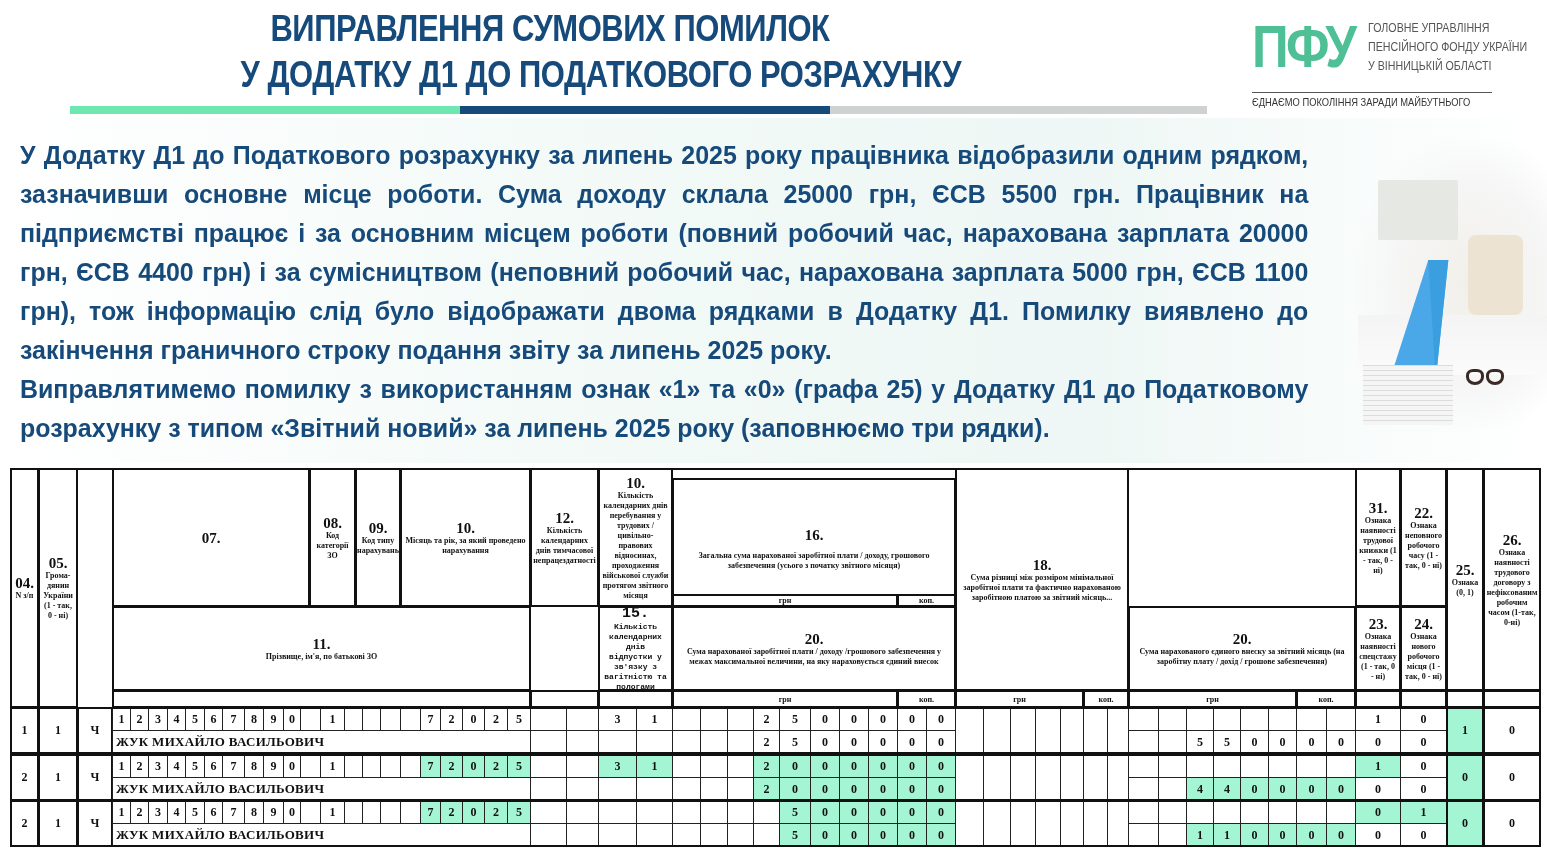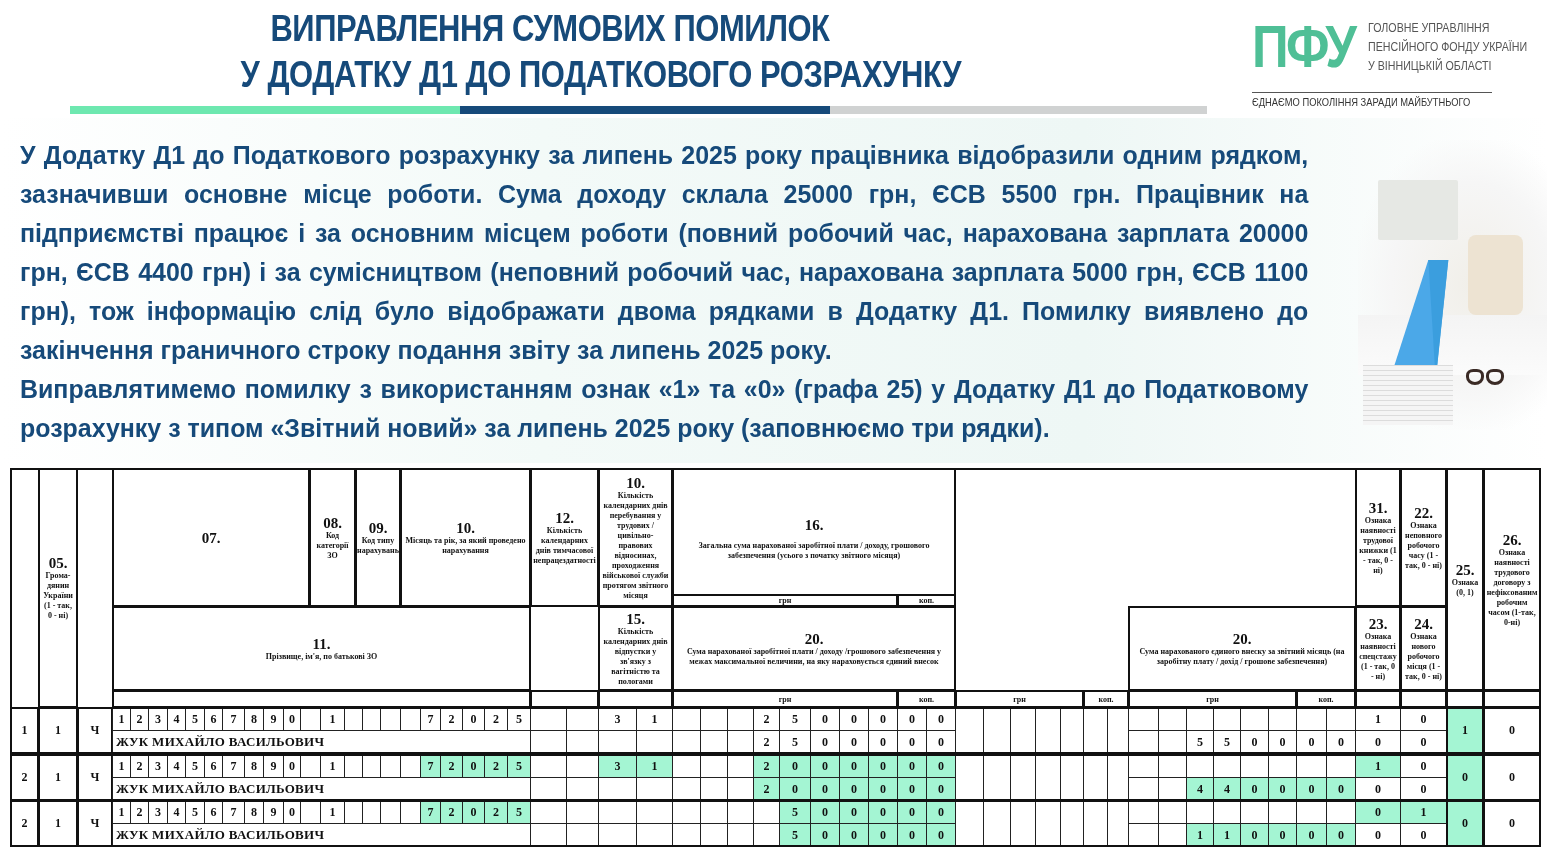--- a/index.html
+++ b/index.html
@@ -94,20 +94,24 @@
       <span></span>
     </div>
 </div>
 
 <div class="paragraph">
   <p>У Додатку Д1 до Податкового розрахунку за липень 2025 року працівника відобразили одним рядком, зазначивши основне місце роботи. Сума доходу склала 25000 грн, ЄСВ 5500 грн. Працівник на підприємстві працює і за основним місцем роботи (повний робочий час, нарахована зарплата 20000 грн, ЄСВ 4400 грн) і за сумісництвом (неповний робочий час, нарахована зарплата 5000 грн, ЄСВ 1100 грн), тож інформацію слід було відображати двома рядками в Додатку Д1. Помилку виявлено до закінчення граничного строку подання звіту за липень 2025 року.</p>
   <p>Виправлятимемо помилку з використанням ознак «1» та «0» (графа 25) у Додатку Д1 до Податковому розрахунку з типом «Звітний новий» за липень 2025 року (заповнюємо три рядки).</p>
 </div>
 
 <div class="form" id="form">
+    <div class="cell hdr thick" style="left: 10px; top: 3px; width: 29px; height: 240px;">
+      <div class="num">04.</div>
+      <div>N з/п</div>
+    </div>
     <div class="cell hdr thick" style="left: 38px; top: 3px; width: 40px; height: 240px;">
       <div class="num">05.</div>
       <div>Грома-дянин України (1 - так, 0 - ні)</div>
     </div>
     <div class="cell hdr thick" style="left: 77px; top: 3px; width: 36px; height: 240px; margin-left: 46px;">
       <div class="num">06.</div>
       <div>Жінка - Ж, чоловік - Ч</div>
     </div>
     <div class="cell hdr thick" style="left: 112px; top: 3px; width: 198px; height: 139px;">
       <div class="num">07.</div>
@@ -131,37 +135,41 @@
     <div class="cell thick" style="left: 112px; top: 225px; width: 419px; height: 18px;"></div>
     <div class="cell hdr thick" style="left: 530px; top: 3px; width: 69px; height: 139px;">
       <div class="num">12.</div>
       <div>Кількість календарних днів тимчасової непрацездатності</div>
     </div>
     <div class="cell thick" style="left: 530px; top: 225px; width: 69px; height: 18px;"></div>
     <div class="cell hdr thick" style="left: 598px; top: 3px; width: 75px; height: 139px;">
       <div class="num">10.</div>
       <div>Кількість календарних днів перебування у трудових / цивільно-правових відносинах, проходження військової служби протягом звітного місяця</div>
     </div>
-    <div class="cell hdr thick" style="left: 598px; top: 141px; width: 75px; height: 85px;">
+    <div class="cell hdr thick" style="left: 598px; top: 141px; width: 75px; height: 85px; font-family: Liberation Mono, monospace;">
       <div class="num">15.</div>
       <div>Кількість календарних днів відпустки у зв'язку з вагітністю та пологами</div>
     </div>
     <div class="cell thick" style="left: 598px; top: 225px; width: 75px; height: 18px;"></div>
-    <div class="cell hdr thick" style="left: 672px; top: 3px; width: 284px; height: 142px; gap: 8px;">
+    <div class="cell hdr thick" style="left: 672px; top: 13px; width: 284px; height: 142px; gap: 8px;">
       <div class="num">16.</div>
       <div>Загальна сума нарахованої заробітної плати / доходу, грошового забезпечення (усього з початку звітного місяця)</div>
     </div>
     <div class="cell unit thick" style="left: 672px; top: 129px; width: 226px; height: 13px;">грн</div>
     <div class="cell unit thick" style="left: 897px; top: 129px; width: 59px; height: 13px;">коп.</div>
     <div class="cell hdr thick" style="left: 672px; top: 141px; width: 284px; height: 85px;">
       <div class="num">20.</div>
       <div>Сума нарахованої заробітної плати / доходу /грошового забезпечення у межах максимальної величини, на яку нараховується єдиний внесок</div>
     </div>
     <div class="cell unit thick" style="left: 672px; top: 225px; width: 226px; height: 18px;">грн</div>
     <div class="cell unit thick" style="left: 897px; top: 225px; width: 59px; height: 18px;">коп.</div>
+    <div class="cell hdr thick" style="left: 955px; top: 3px; width: 174px; height: 223px;">
+      <div class="num">18.</div>
+      <div>Сума різниці між розміром мінімальної заробітної плати та фактично нарахованою заробітною платою за звітний місяць...</div>
+    </div>
     <div class="cell unit thick" style="left: 955px; top: 225px; width: 129px; height: 18px;">грн</div>
     <div class="cell unit thick" style="left: 1083px; top: 225px; width: 46px; height: 18px;">коп.</div>
     <div class="cell hdr thick" style="left: 1128px; top: 141px; width: 228px; height: 85px;">
       <div class="num">20.</div>
       <div>Сума нарахованого єдиного внеску за звітний місяць (на заробітну плату / дохід / грошове забезпечення)</div>
     </div>
     <div class="cell unit thick" style="left: 1128px; top: 225px; width: 169px; height: 18px;">грн</div>
     <div class="cell unit thick" style="left: 1296px; top: 225px; width: 60px; height: 18px;">коп.</div>
     <div class="cell hdr thick" style="left: 1355px; top: 3px; width: 46px; height: 139px;">
       <div class="num">31.</div>

